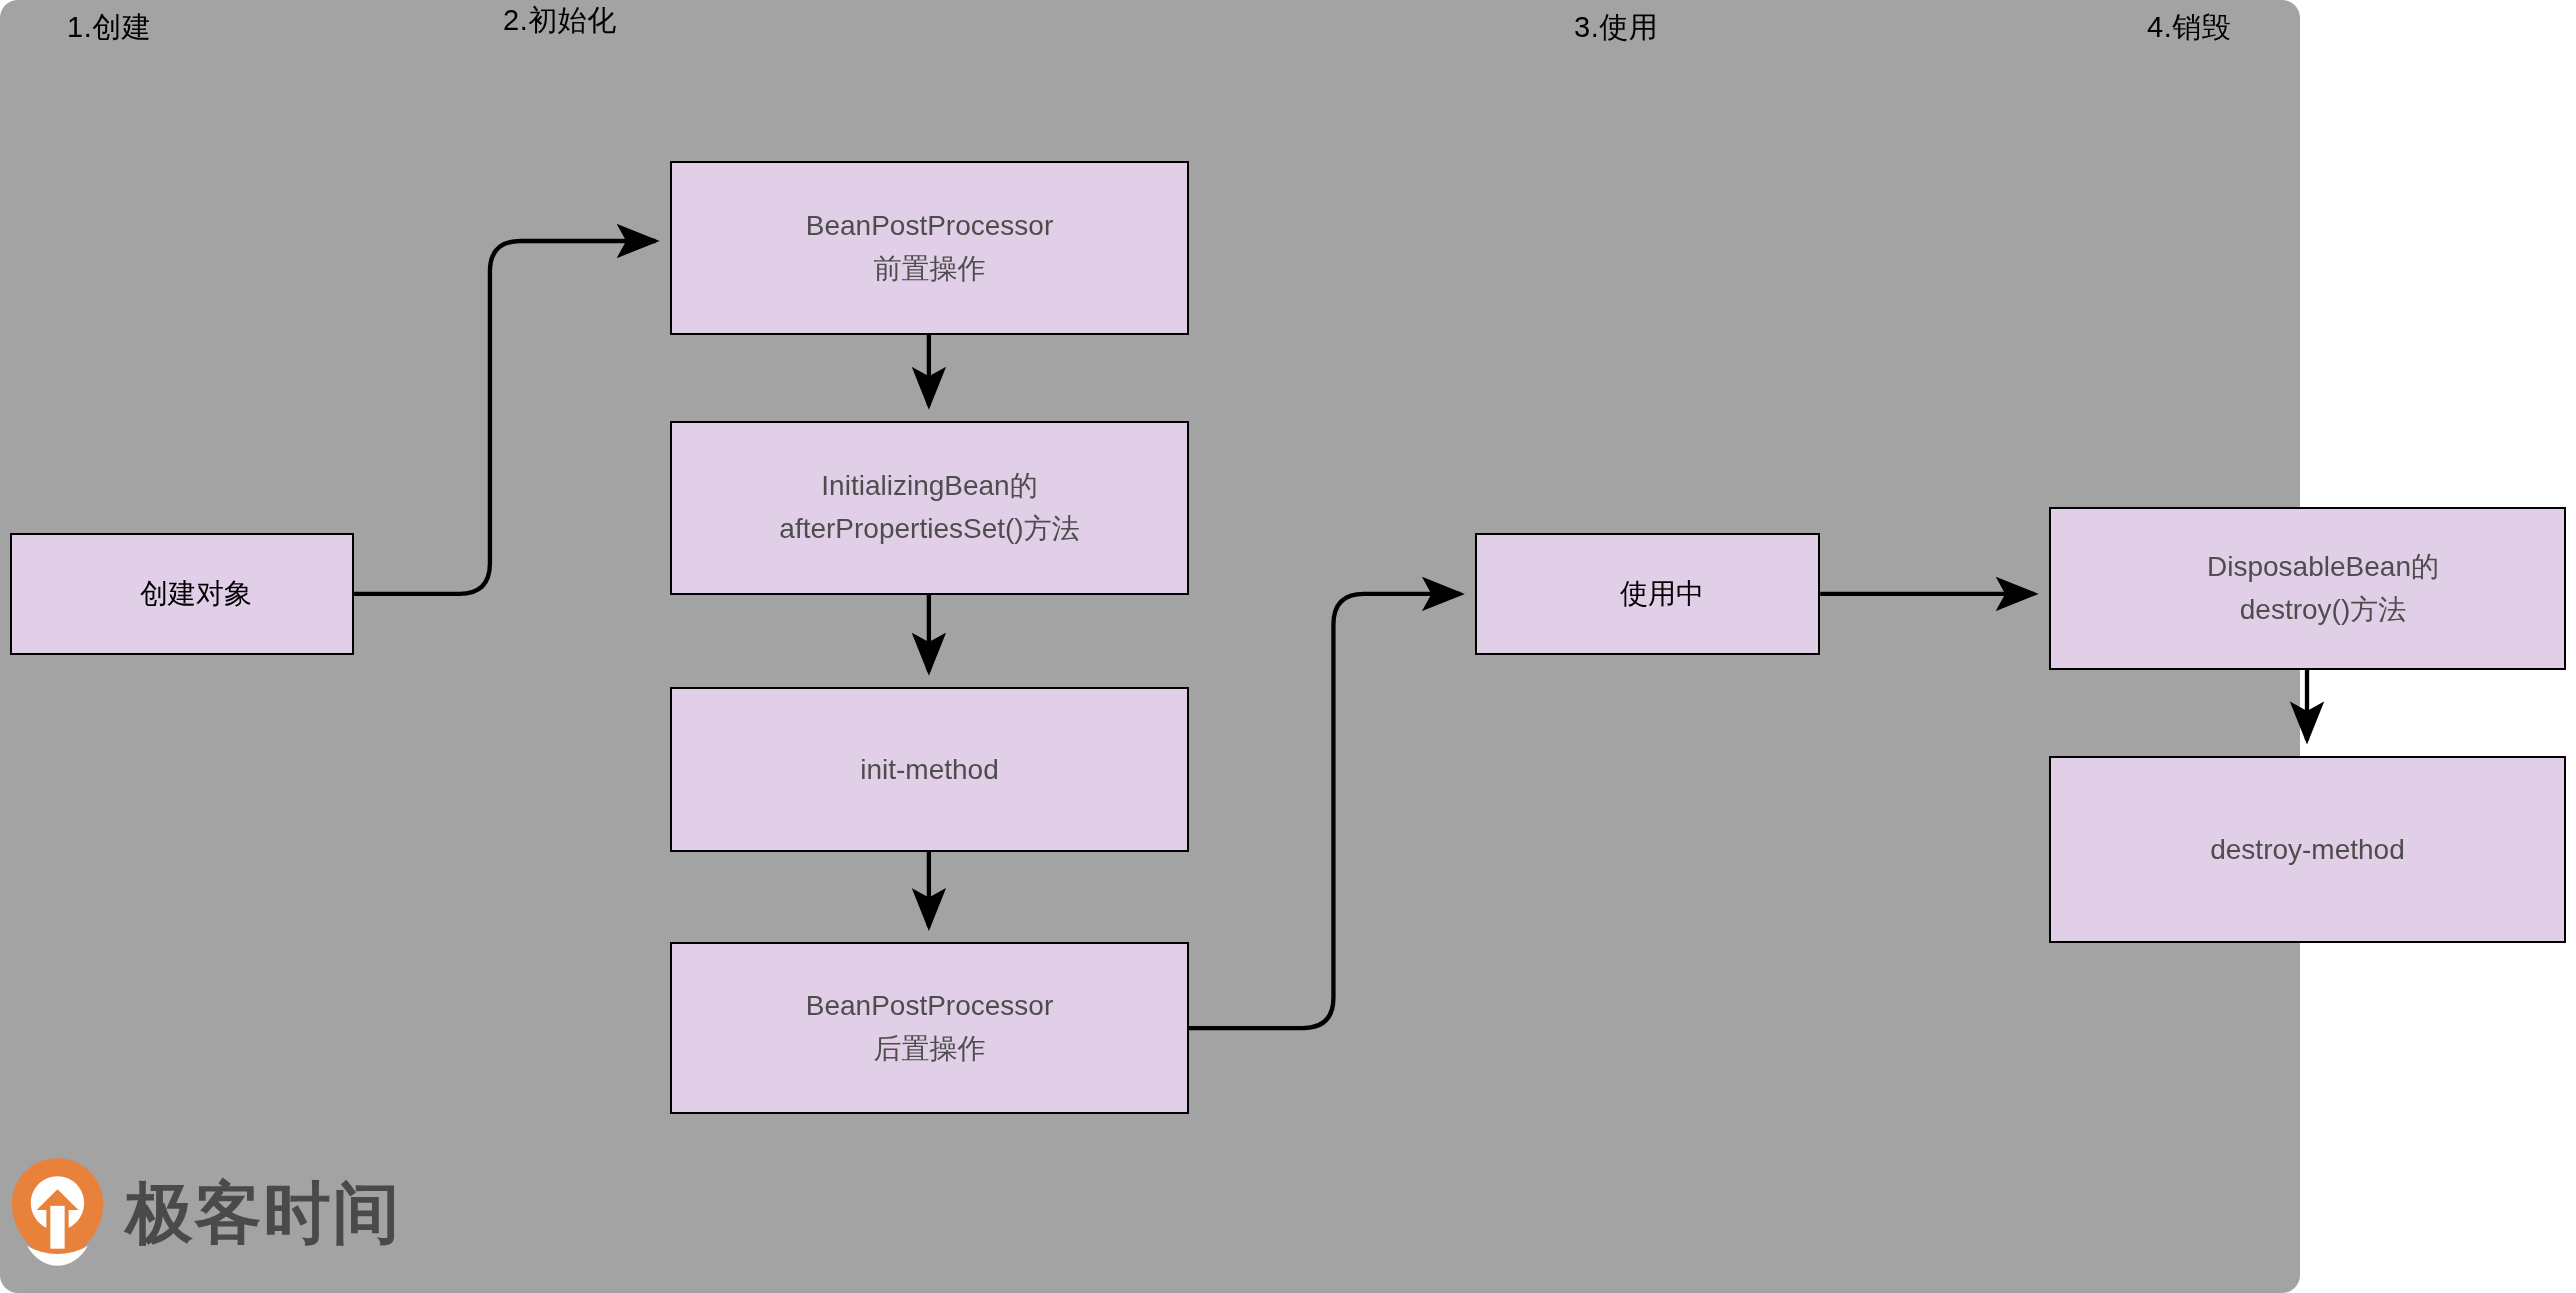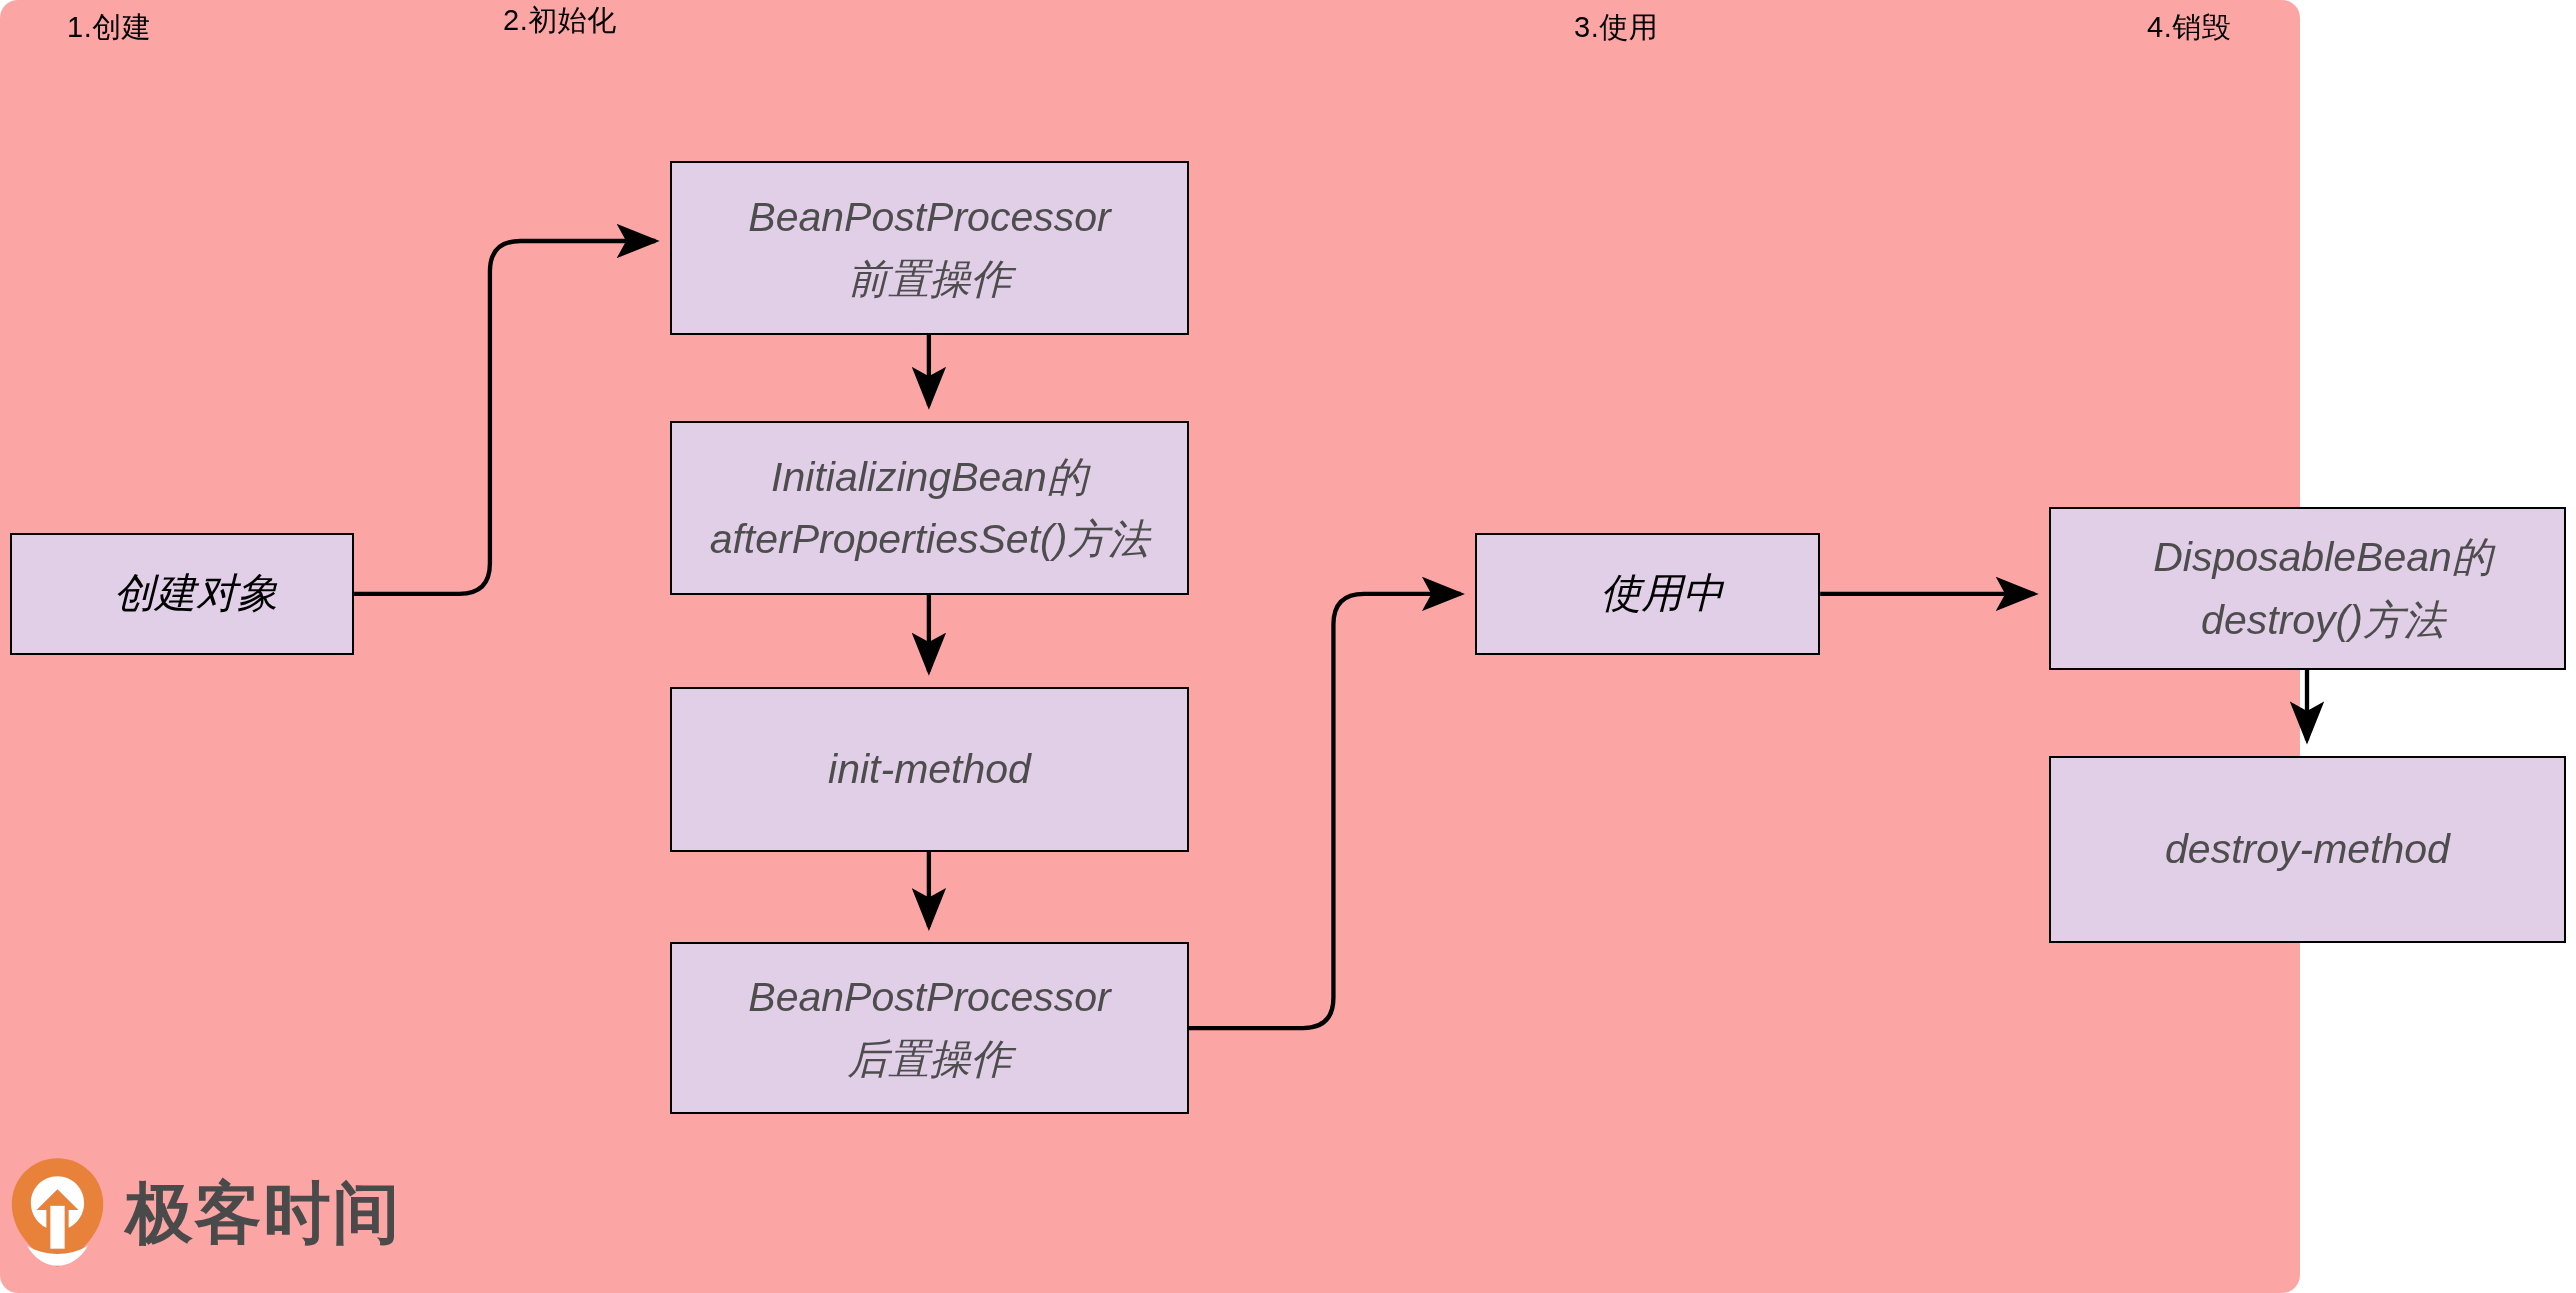--- a/index.html
+++ b/index.html
@@ -10,21 +10,21 @@
   body {
     width: 2576px;
     height: 1293px;
     font-family: "Liberation Sans", "DejaVu Sans", sans-serif;
     overflow: hidden;
   }
   #stage {
     position: relative;
     width: 2300px;
     height: 1293px;
-    background: #fca5a5;
+    background: #a3a3a3;
     border-radius: 18px;
   }
   #diagram-svg {
     position: absolute;
     inset: 0;
     width: 2576px;
     height: 1293px;
     display: block;
   }
   .phase-label {
@@ -40,24 +40,23 @@
     background: #e1cfe7;
     border: 2.9px solid #000000;
     display: flex;
     flex-direction: column;
     align-items: center;
     justify-content: center;
     text-align: center;
   }
   .node-line {
     display: block;
-    font-size: 41px;
+    font-size: 28px;
     line-height: 1.52;
     white-space: nowrap;
-    font-style: italic;
   }
   .node-box.gray .node-line { color: #4d4d4d; }
   .node-box.black .node-line { color: #000000; margin-left: 29px; }
   .node-box.single .node-line { line-height: 1.2; }
 
   
   #brand-logo {
     position: absolute;
     left: 7.7px;
     top: 1156px;

